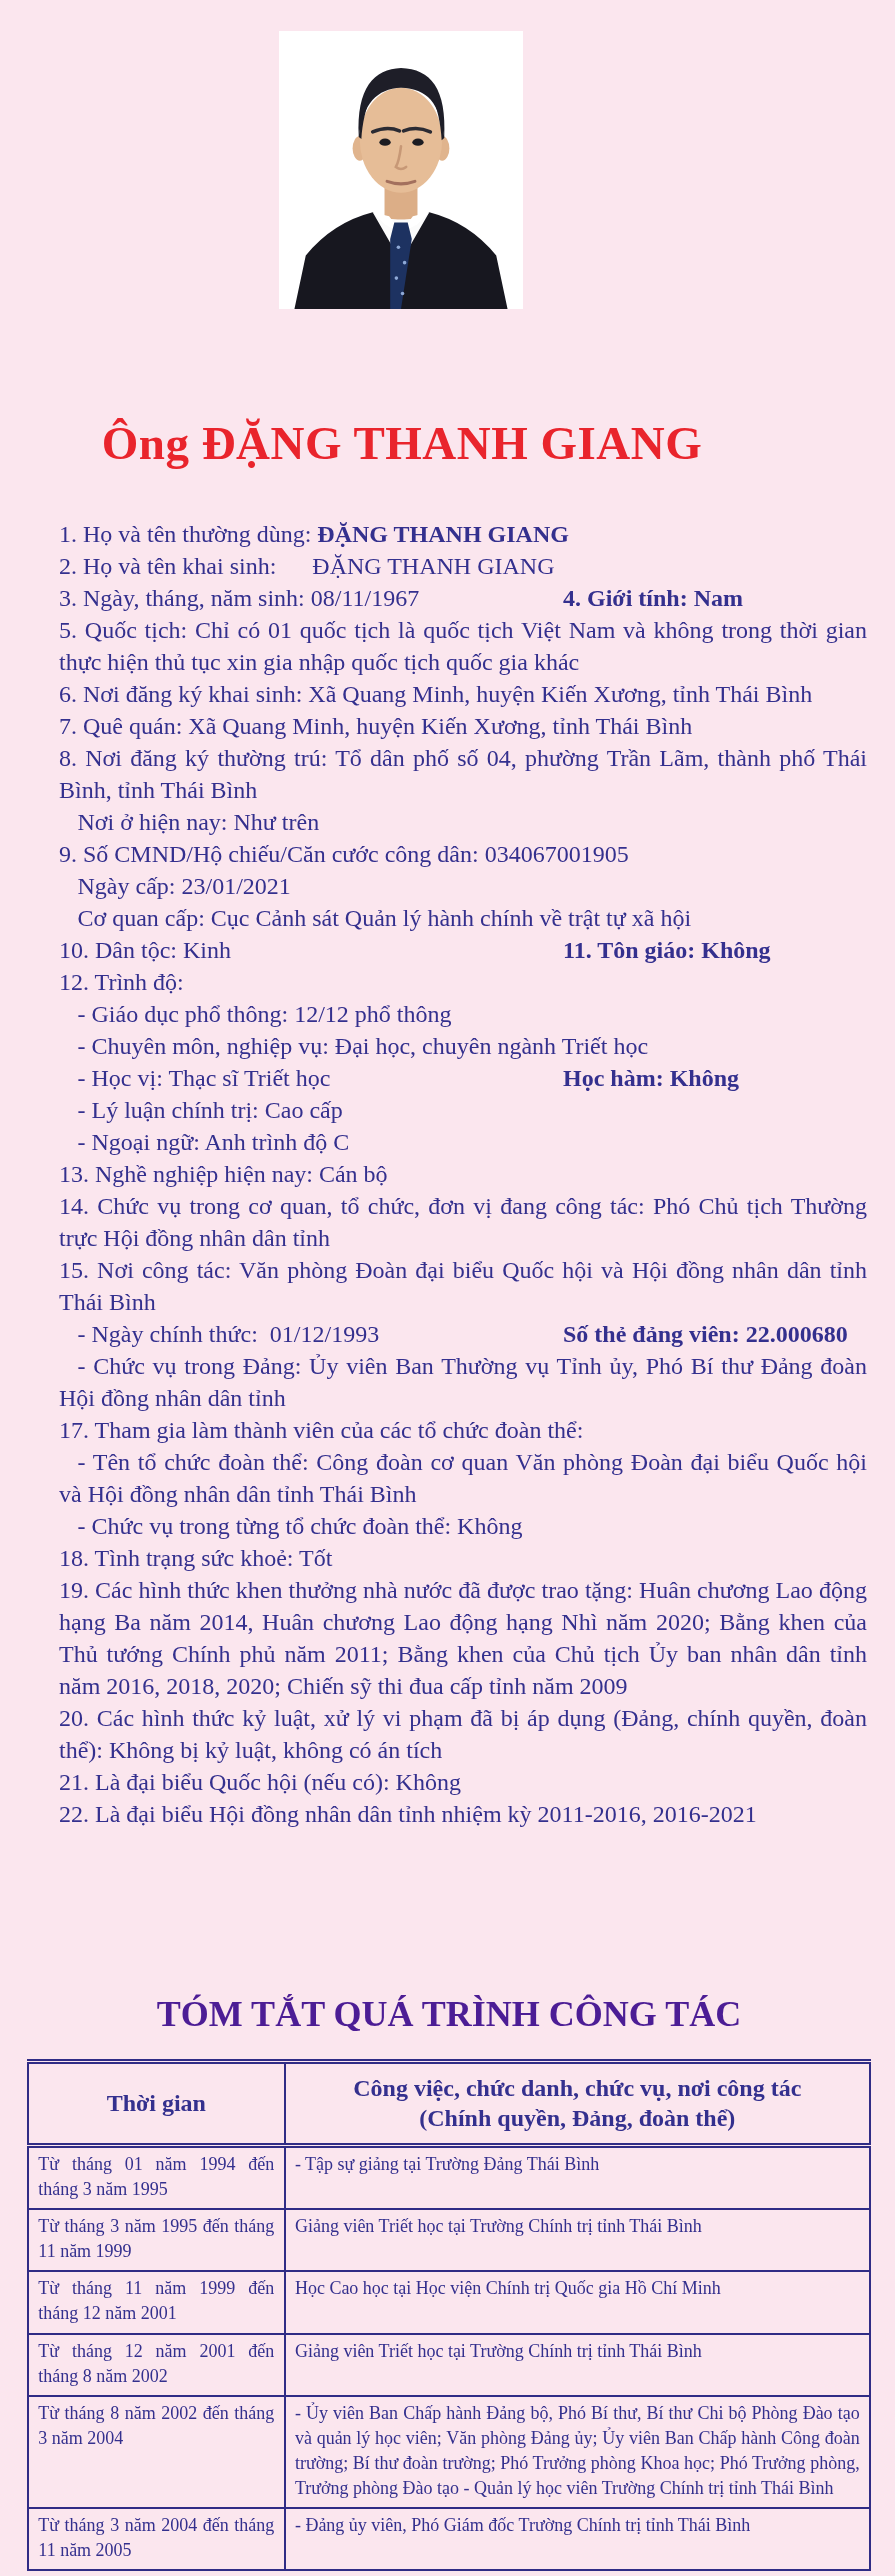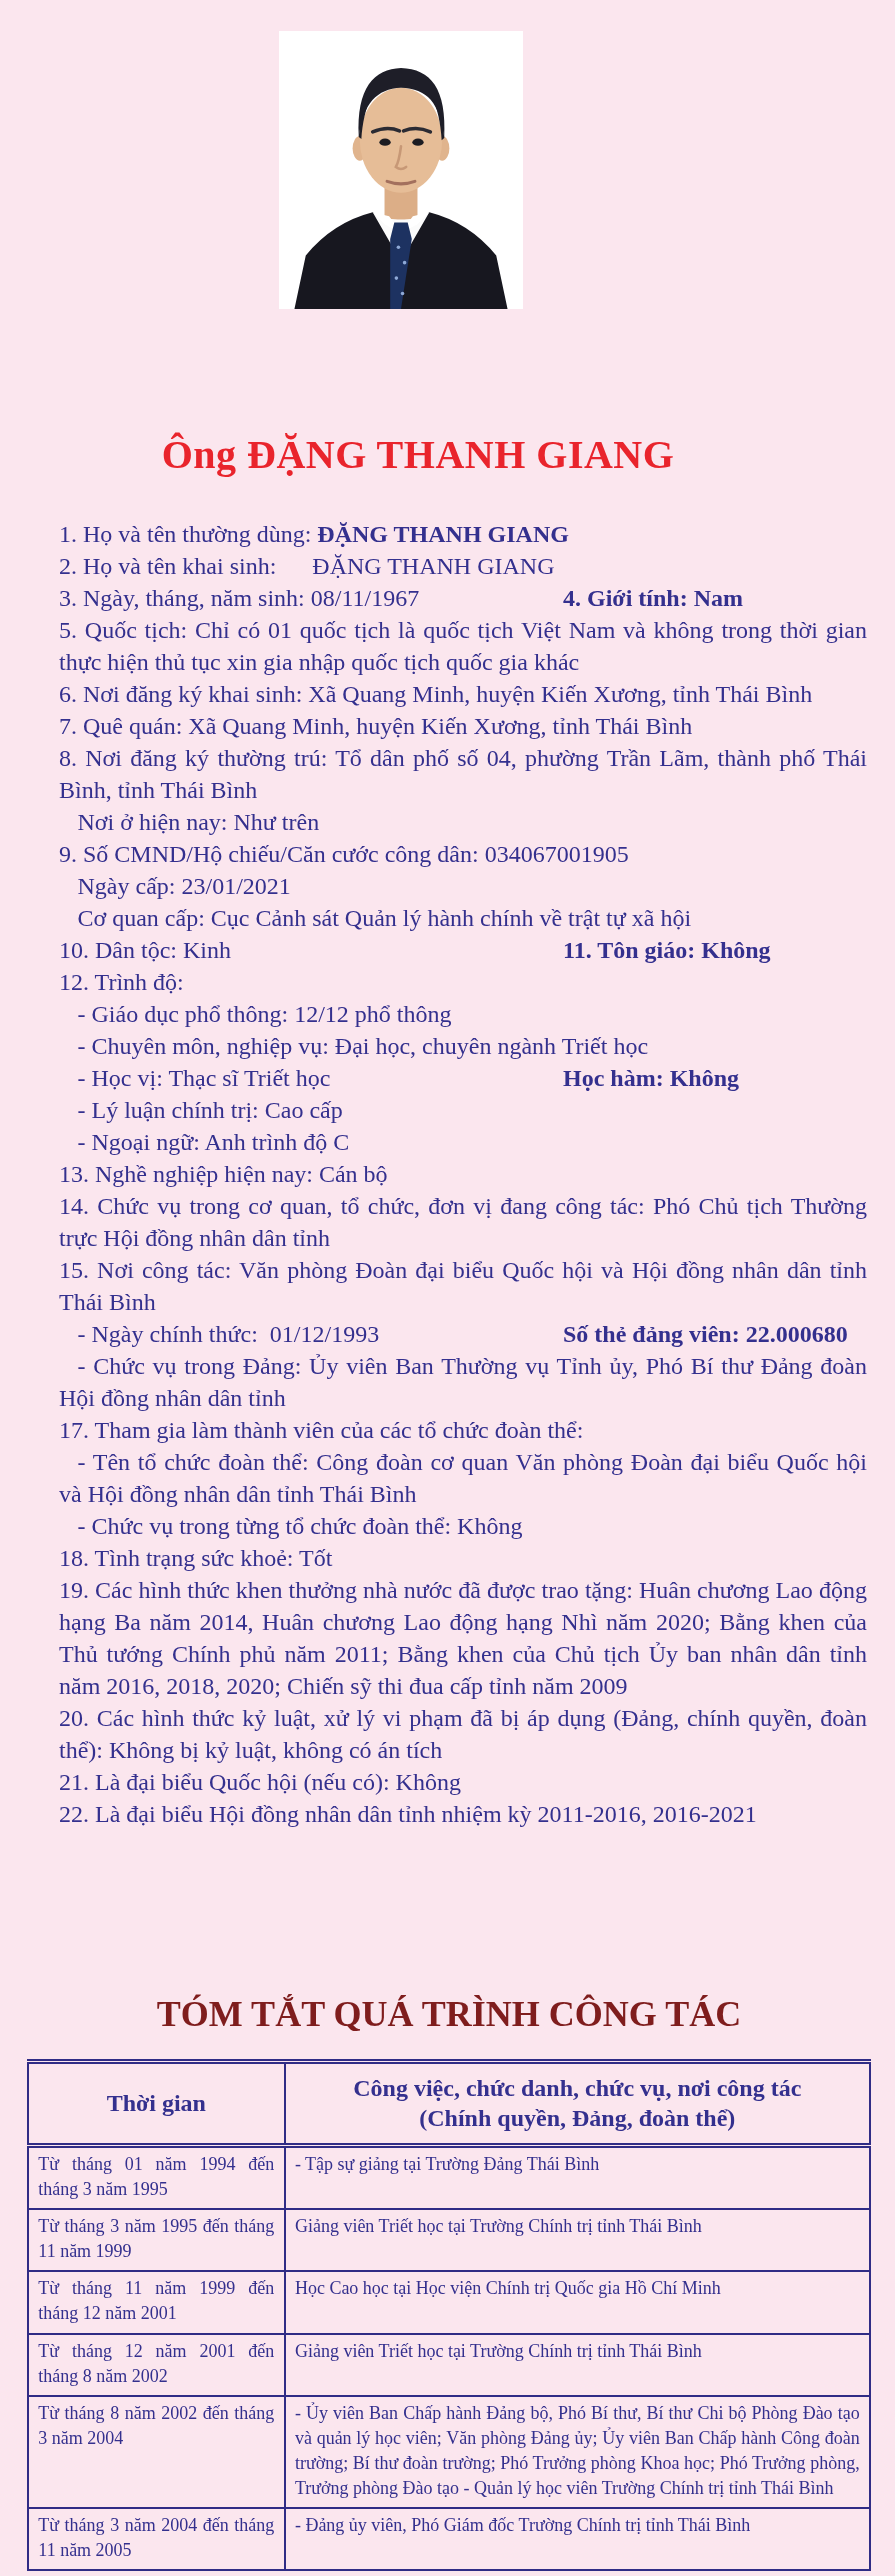--- a/index.html
+++ b/index.html
@@ -5,31 +5,31 @@
   html,body{margin:0;padding:0;}
   body{
     width:896px;height:3706px;position:relative;overflow:hidden;
     background:#fbe6ee;color:#34308e;
     font-family:"Liberation Serif","DejaVu Serif",serif;
   }
   
   .photo{position:absolute;left:279px;top:31px;width:244px;height:278px;background:#ffffff;}
   .photo svg{display:block;}
   
-  .title{position:absolute;top:416px;left:0;width:804px;margin:16px;text-align:center;
-    font-size:40px;line-height:1.15;font-weight:bold;color:#e9242c;letter-spacing:0.5px;}
+  .title{position:absolute;top:416px;left:0;width:804px;margin:0;text-align:center;
+    font-size:47px;line-height:1.15;font-weight:bold;color:#e9242c;letter-spacing:0.5px;}
   
   .list{position:absolute;top:518px;left:59px;width:808px;font-size:24px;line-height:32px;}
   .pline{text-align:justify;position:relative;}
   .pline.ind{text-indent:18.5px;}
   .pline .rcol{position:absolute;left:504px;top:0;text-indent:0;font-weight:bold;}
   .pline b{font-weight:bold;}
   
   .career{position:absolute;top:1993px;left:0;width:896px;}
-  .heading{width:844px;margin:0 0 0 27px;text-align:center;font-size:36px;line-height:1.2;font-weight:bold;color:#7f1d1d;}
+  .heading{width:844px;margin:0 0 0 27px;text-align:center;font-size:36px;line-height:1.2;font-weight:bold;color:#4c1d95;}
   table.career-table{border-collapse:collapse;margin:23px 0 0 27px;width:844px;
     border:2.1px solid #302c85;border-top:5.2px double #302c85;table-layout:fixed;}
   table.career-table th,table.career-table td{border:2.1px solid #302c85;}
   table.career-table thead th{border-bottom:5.2px double #302c85;font-size:24px;line-height:30px;
     padding:9.3px 10.3px;font-weight:bold;text-align:center;vertical-align:middle;}
   th.c1{width:234px;}
   td{font-size:18px;line-height:25px;padding:4.1px 9.3px 6.2px;vertical-align:top;}
   td.time{text-align:justify;}
   td.job{text-align:justify;}
 </style>

